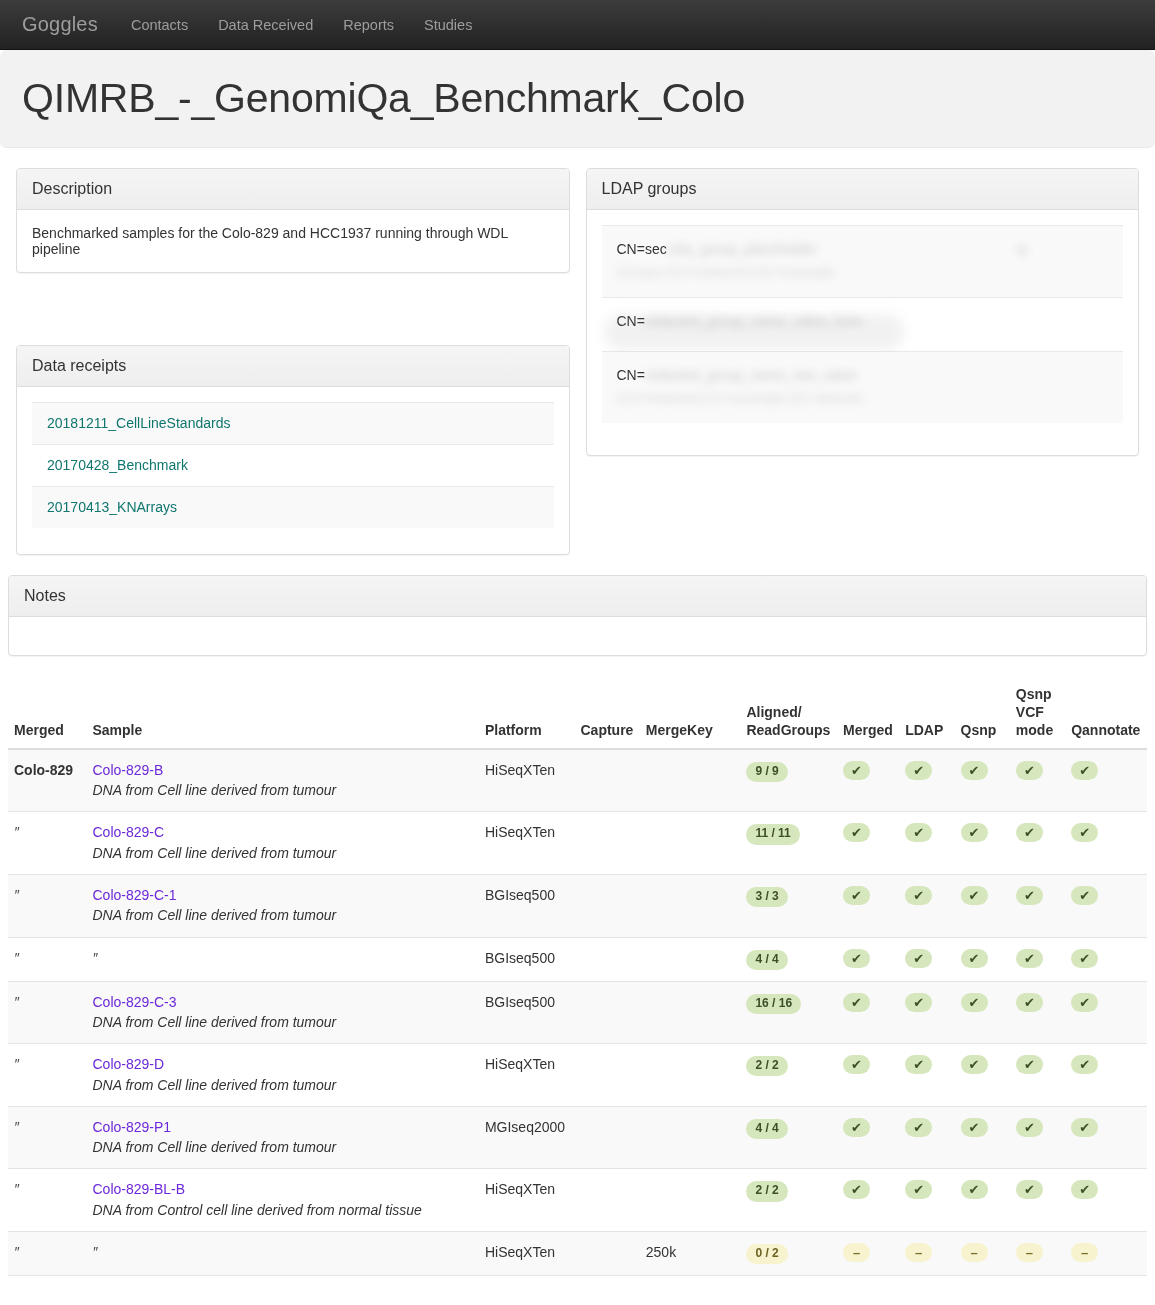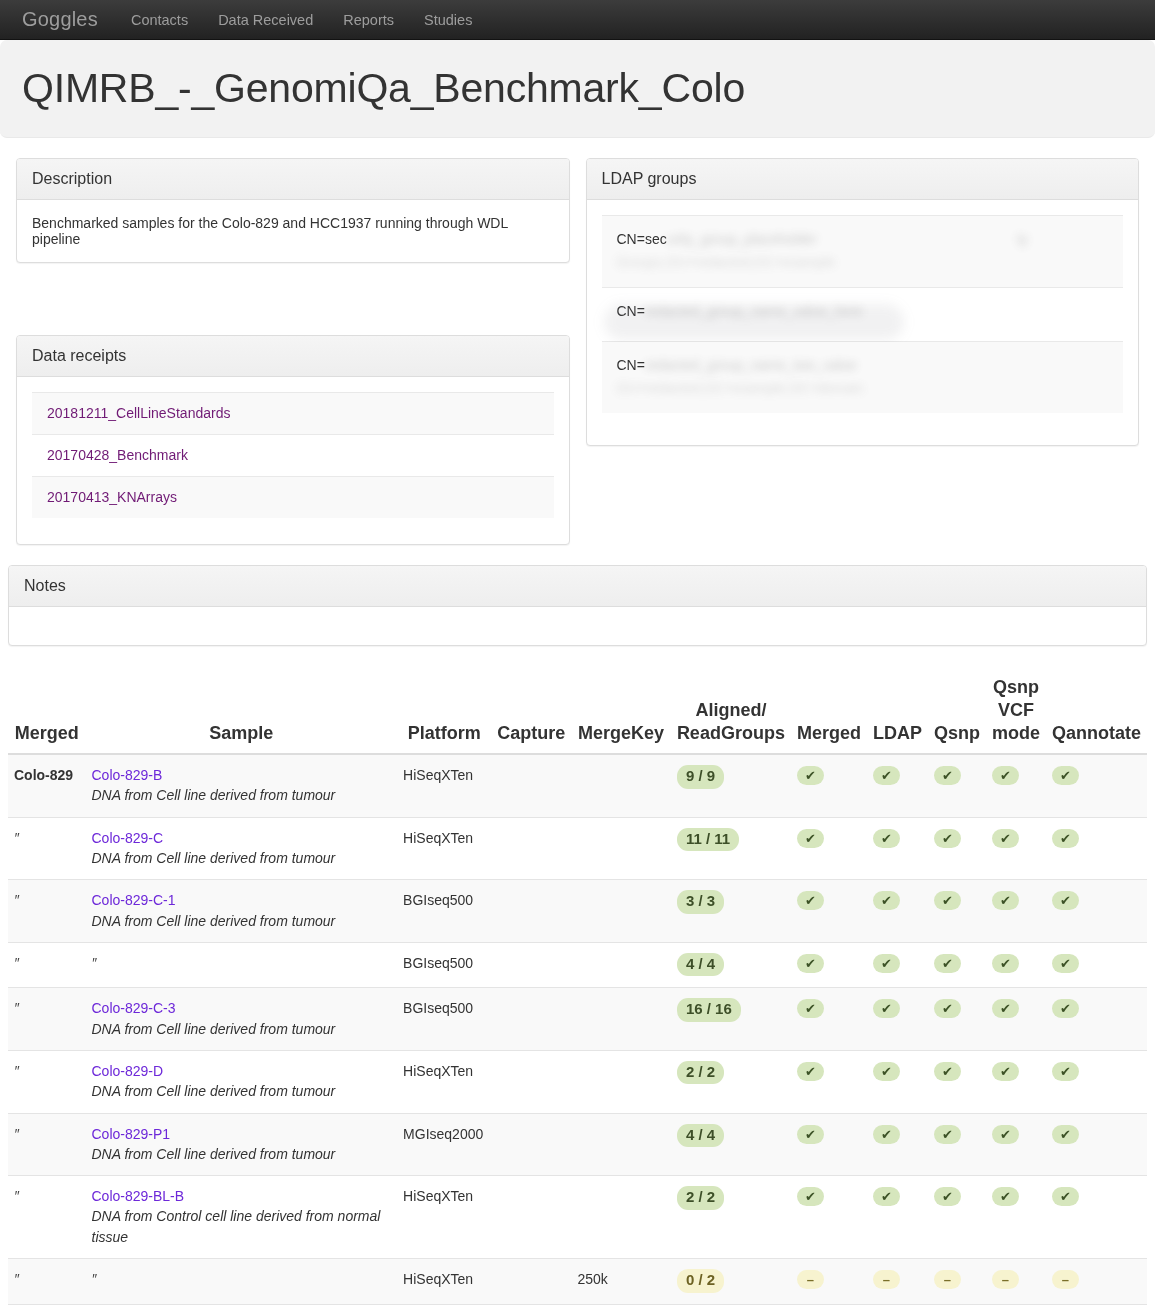--- a/index.html
+++ b/index.html
@@ -8,21 +8,21 @@
     width: 1155px;
     height: 1305px;
     background: #ffffff;
     font-family: "Liberation Sans", sans-serif;
     color: #333333;
     overflow: hidden;
   }
 
   
   .navbar {
-    height: 40px;
+    height: 50px;
     background: linear-gradient(to bottom, #3c3c3c 0%, #222222 100%);
     border-bottom: 1px solid #121212;
     display: flex;
     align-items: center;
     padding-left: 22px;
   }
   .brand {
     color: #9d9d9d;
     font-size: 20px;
     letter-spacing: .2px;
@@ -89,21 +89,21 @@
   .list-group-item {
     border-bottom: 1px solid #e9e9e9;
     padding: 10px 15px;
     font-size: 14px;
     line-height: 1.5;
     background: #ffffff;
   }
   .list-group-item:nth-child(odd) { background: #f9f9f9; }
   .list-group-item:first-child { border-top: 1px solid #e9e9e9; }
   .list-group-item:last-child { border-bottom: none; }
-  .list-group-item a { color: #701a75; text-decoration: none; }
+  .list-group-item a { color: #0f766e; text-decoration: none; }
 
   
   .ldap-item { position: relative; padding: 13px 15px 14px 15px; min-height: 54px; }
   .ldap-line { font-size: 14px; color: #333; white-space: nowrap; }
   .ldap-line .redact {
     filter: blur(4px);
     opacity: .30;
     color: #555;
   }
   .ldap-line.second { margin-top: 2px; filter: blur(4.5px); opacity:.22; color:#666; }
@@ -116,27 +116,27 @@
 
   
   .panel-full { margin: 20px 8px 0 8px; }
   .notes-body { height: 38px; }
 
   
   .table-wrap { padding: 0 8px; margin-top: 22px; }
   table.data { width: 100%; border-collapse: collapse; font-size: 14px; }
   table.data thead th {
     vertical-align: bottom;
-    text-align: center;
+    text-align: left;
     font-weight: bold;
     color: #333;
     padding: 8px 6px;
     border-bottom: 2px solid #dddddd;
     line-height: 1.28;
-    font-size: 18px;
+    font-size: 14px;
   }
   table.data tbody tr { border-bottom: 1px solid #e4e4e4; }
   table.data tbody tr:nth-child(odd) { background: #f9f9f9; }
   table.data tbody td {
     padding: 10px 6px 11px 6px;
     vertical-align: top;
     line-height: 1.45;
   }
   td.donor { font-weight: bold; width: 78px; white-space: nowrap; }
   td.donor.ditto { font-weight: normal; font-style: italic; color: #444; }
@@ -149,21 +149,21 @@
   td.mergekey { width: 100px; white-space: nowrap; }
   td.algn     { width: 86px; }
   td.stat     { width: 55px; }
 
   
   .badge-pill {
     display: inline-block;
     min-width: 30px;
     padding: 3px 9px 4px 9px;
     border-radius: 11px;
-    font-size: 15px;
+    font-size: 12px;
     font-weight: bold;
     text-align: center;
     line-height: 1.1;
   }
   .badge-ok  { background: #d6e6bd; color: #3d4f28; }
   .badge-na  { background: #f7f3cf; color: #6d6223; }
   .badge-icon {
     display:inline-block;
     width: 27px; height: 19px;
     border-radius: 10px;

